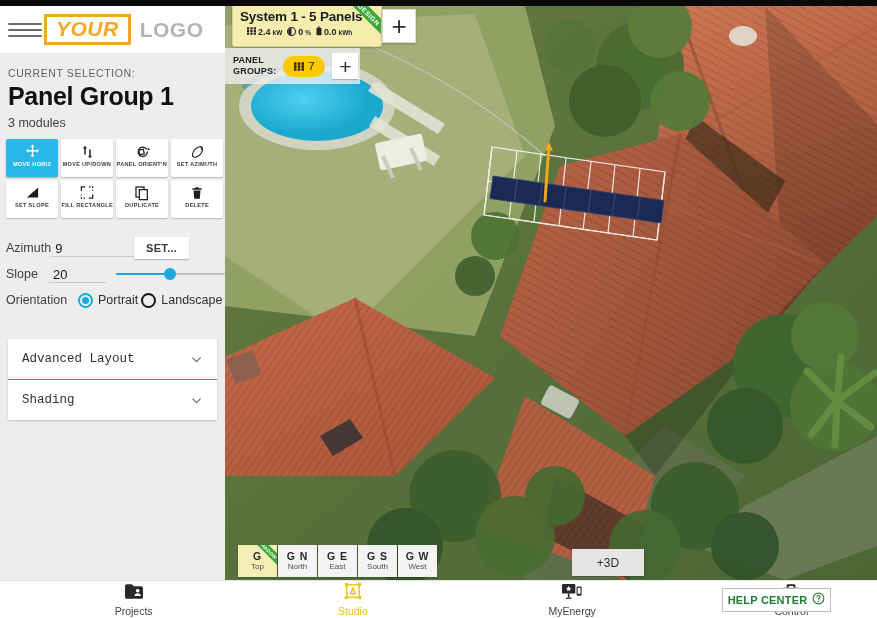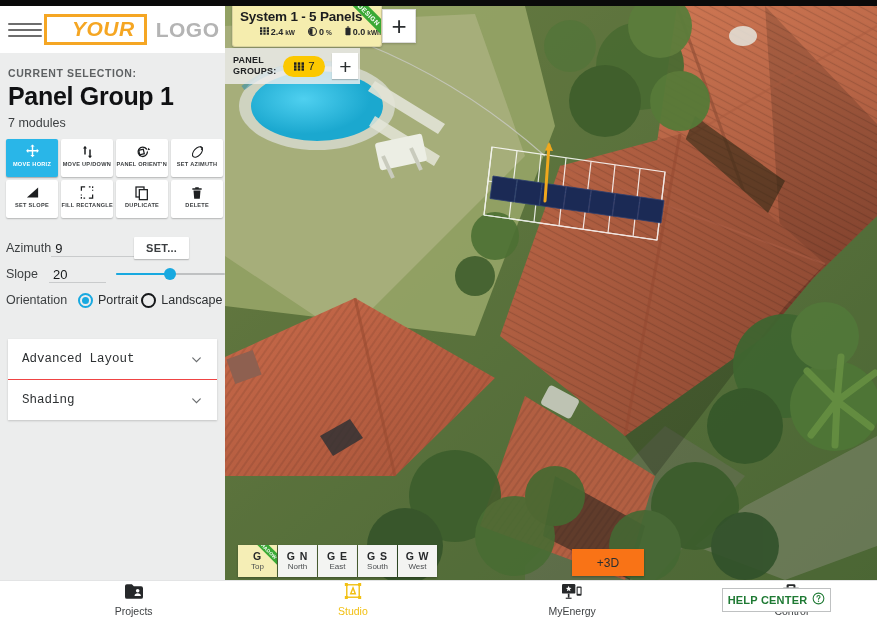--- a/index.html
+++ b/index.html
@@ -13,27 +13,27 @@
 
   
   .topstrip{position:absolute;left:0;top:0;width:877px;height:6px;background:#0a0a0a;}
 
   
   .header{position:absolute;left:0;top:6px;width:225px;height:47px;background:#fff;display:flex;align-items:center;}
   .hamburger{width:34px;margin-left:8px;display:flex;flex-direction:column;gap:4px;cursor:pointer;}
   .hamburger i{display:block;height:2px;background:#6d6d6d;border-radius:1px;}
   .logo-your{
     border:3px solid #f5a623;color:#f5a623;font-weight:bold;font-style:italic;
-    font-size:21px;padding:1px 9px 3px 25px;letter-spacing:.5px;line-height:1;margin-left:2px;
+    font-size:21px;padding:1px 9px 3px 9px;letter-spacing:.5px;line-height:1;margin-left:2px;
   }
   .logo-text{color:#b4b4b4;font-weight:bold;font-size:21px;letter-spacing:.5px;margin-left:9px;}
 
   
   .sidebar{position:absolute;left:0;top:53px;width:225px;height:527px;background:#eceded;overflow:hidden;}
-  .cur-sel{font-size:10.5px;letter-spacing:.6px;color:#5e6163;margin:14px 16px 0 8px;font-weight:bold;}
+  .cur-sel{font-size:10.5px;letter-spacing:.6px;color:#5e6163;margin:14px 16px 0 8px;font-weight:normal;}
   .grp-title{font-size:25px;font-weight:bold;color:#101113;margin:3px 0 0 8px;letter-spacing:-.3px;}
   .grp-sub{font-size:12.5px;color:#3c3f41;margin:5px 0 0 8px;}
 
   
   .tools{margin:9px 0 0 6px;display:grid;grid-template-columns:repeat(4,52px);gap:3px;}
   .tool{
     height:34px;background:#fff;border-radius:2px;position:relative;cursor:pointer;
     box-shadow:0 1px 1.5px rgba(0,0,0,.23);display:flex;flex-direction:column;
     align-items:center;justify-content:flex-start;padding-top:4px;overflow:hidden;
   }
@@ -77,21 +77,21 @@
   .map{position:absolute;left:225px;top:6px;width:652px;height:574px;overflow:hidden;background:#6d7a4c;}
   .map svg{position:absolute;left:0;top:0;}
 
   
   .systab{
     position:absolute;left:232px;top:6px;width:148px;height:40px;background:#f5edae;
     border:1px solid #d9d3a0;border-top:none;border-radius:0 0 3px 3px;overflow:hidden;cursor:pointer;
     box-shadow:0 1px 2px rgba(0,0,0,.25);
   }
   .systab-title{font-size:13.5px;font-weight:bold;color:#1c1d1f;margin:3px 0 0 7px;letter-spacing:-.2px;}
-  .systab-stats{display:flex;align-items:center;margin:2px 0 0 14px;gap:13px;justify-content:flex-end;}
+  .systab-stats{display:flex;align-items:center;margin:2px 0 0 14px;gap:5px;}
   .stat{display:flex;align-items:center;gap:2px;font-size:9px;color:#26282a;font-weight:bold;}
   .stat .unit{font-size:6.5px;font-weight:bold;}
   .ribbon{
     position:absolute;right:-19px;top:3px;width:62px;background:#3aa935;color:#fff;
     font-size:6.5px;font-weight:bold;letter-spacing:.5px;text-align:center;
     transform:rotate(45deg);padding:2px 0;
   }
   .addbtn{
     position:absolute;left:382px;top:9px;width:32px;height:32px;background:#fff;border:1px solid #dcdcdc;
     display:flex;align-items:center;justify-content:center;font-size:26px;color:#2c2f31;
@@ -122,21 +122,21 @@
     box-shadow:0 1px 2px rgba(0,0,0,.28);
   }
   .vtab.sel{background:#f5eeb6;}
   .vtab .vt-top{font-size:10.5px;font-weight:bold;color:#26282a;letter-spacing:.9px;line-height:12px;}
   .vtab .vt-bot{font-size:8px;color:#4b4e50;line-height:10px;}
   .vtab .vribbon{
     position:absolute;right:-13px;top:1px;width:44px;background:#3aa935;color:#fff;font-size:4.8px;
     font-weight:bold;text-align:center;transform:rotate(45deg);padding:1.5px 0;letter-spacing:.3px;
   }
   .btn3d{
-    position:absolute;left:572px;top:549px;width:72px;height:27px;background:#f97316;
+    position:absolute;left:572px;top:549px;width:72px;height:27px;background:#e5e5e5;
     display:flex;align-items:center;justify-content:center;font-size:12px;color:#2c2f31;
     cursor:pointer;box-shadow:0 1px 2px rgba(0,0,0,.25);
   }
 
   
   .bottomnav{position:absolute;left:0;top:580px;width:877px;height:38px;background:#fff;
     border-top:1px solid #e3e4e5;display:flex;align-items:center;padding-left:24px;}
   .navitem{flex:1;display:flex;flex-direction:column;align-items:center;justify-content:center;cursor:pointer;gap:2px;}
   .navitem .nlabel{font-size:10.5px;color:#404345;}
   .navitem.active .nlabel{color:#f2c014;}
@@ -159,21 +159,21 @@
         <i></i>
         <i></i>
       </div>
     <div class="logo-your">YOUR</div>
     <div class="logo-text">LOGO</div>
   </div>
 
   <div class="sidebar">
     <div class="cur-sel">CURRENT SELECTION:</div>
     <div class="grp-title">Panel Group 1</div>
-    <div class="grp-sub">7 modules</div>
+    <div class="grp-sub">3 modules</div>
 
     <div class="tools">
       <div class="tool active">
         <span class="ic">
           <svg width="17" height="17" viewBox="0 0 24 24" fill="#fff">
               <path d="M12 2l3 3h-2v5h5V8l3 3-3 3v-2h-5v5h2l-3 3-3-3h2v-5H6v2l-3-3 3-3v2h5V5H9z"></path>
             </svg>
         </span>
         <span class="lbl">MOVE HORIZ</span>
       </div>

